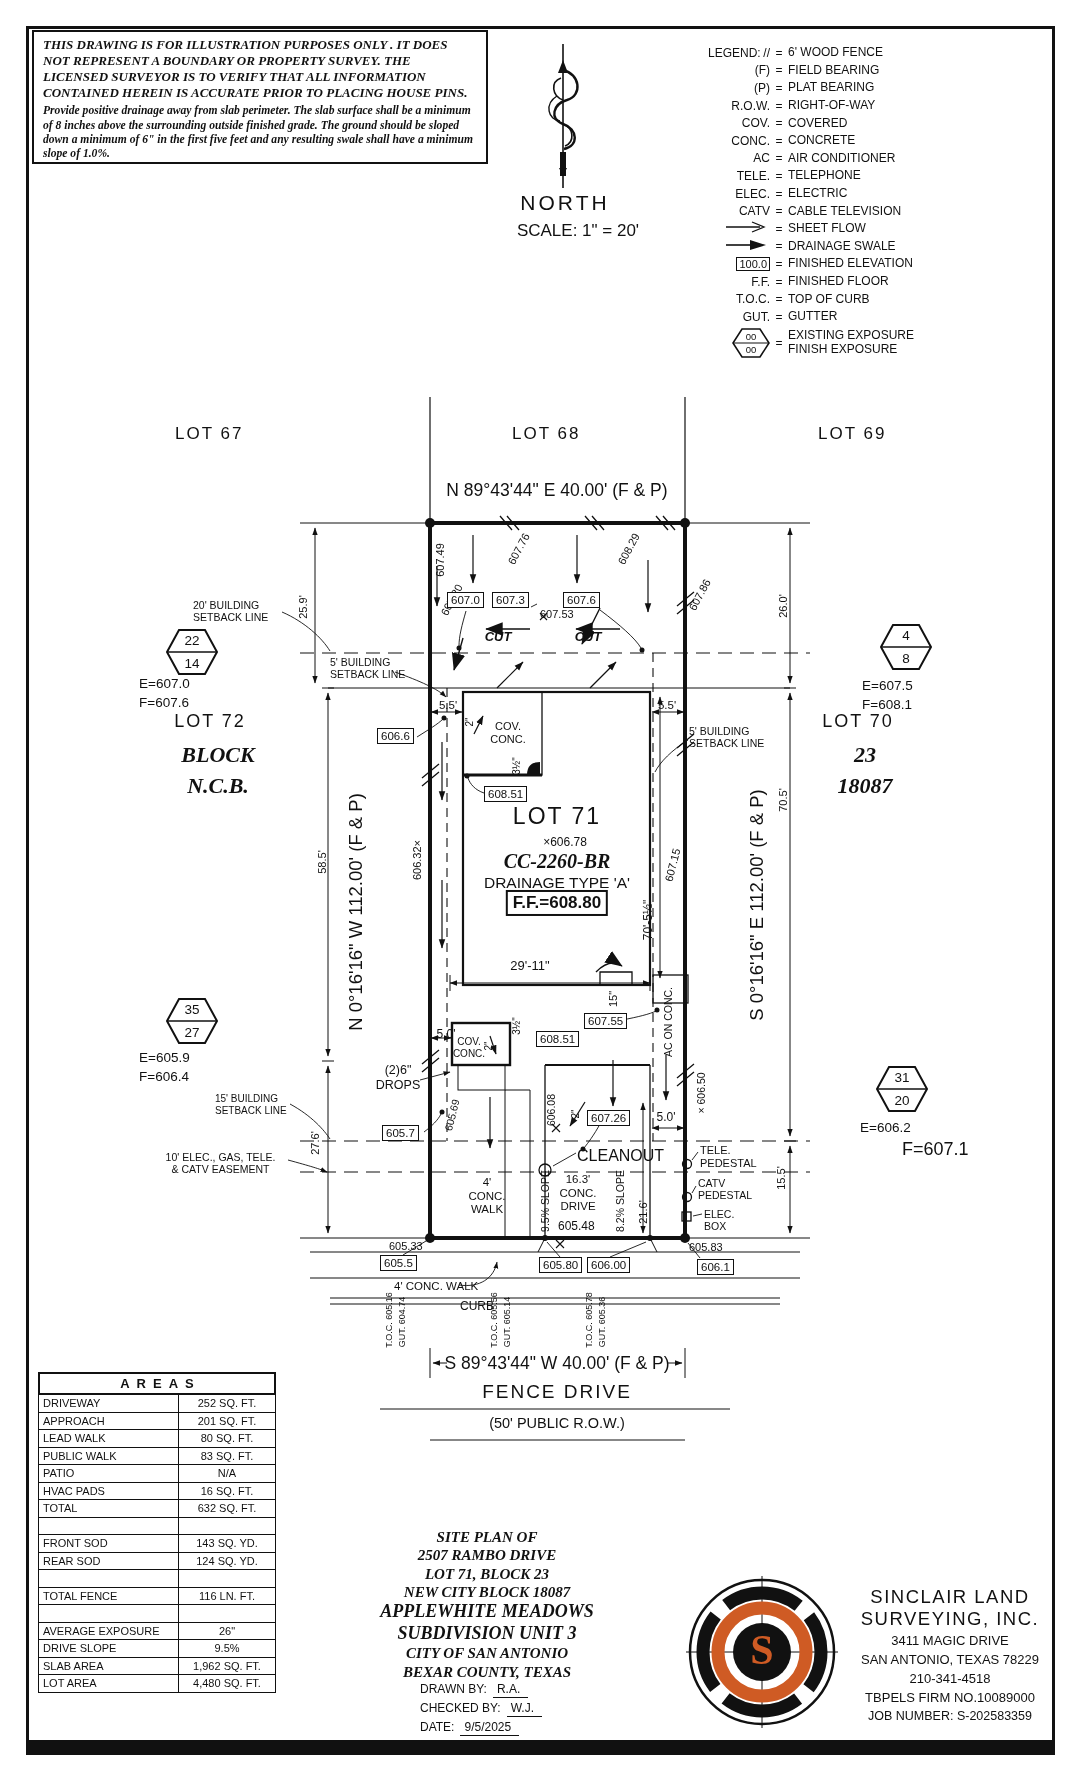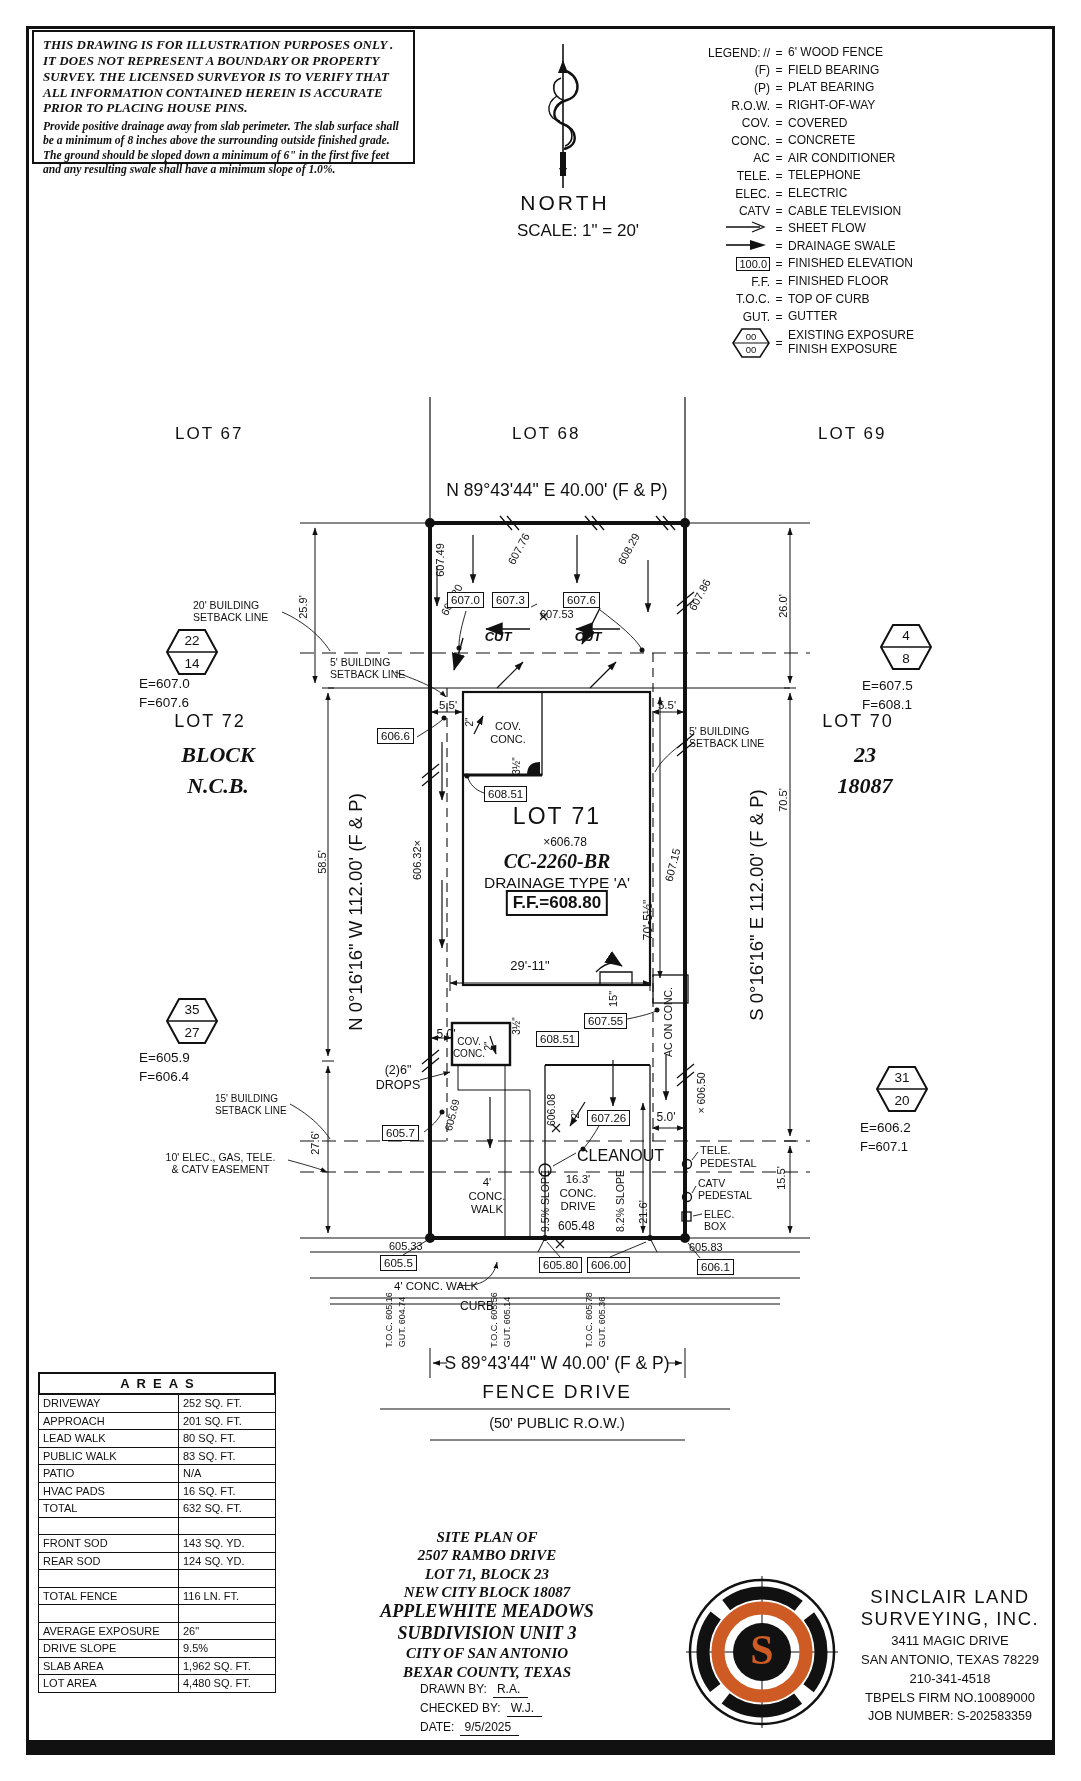--- a/index.html
+++ b/index.html
@@ -21,21 +21,21 @@
   .ffbx{border:2.5px solid #111;background:#fff;padding:1px 5px;font-weight:bold;font-size:17px;white-space:nowrap}
   .serifit{font-family:"Liberation Serif",serif;font-style:italic;font-weight:bold}
 
   
   .hex{position:absolute;width:52px;height:46px}
   .hex svg{position:absolute;left:0;top:0}
   .hex .ht{position:absolute;left:0;right:0;top:4px;text-align:center;font-size:13.5px}
   .hex .hb{position:absolute;left:0;right:0;bottom:4px;text-align:center;font-size:13.5px}
 
   
-  .disc{position:absolute;left:32px;top:30px;width:383px;height:134px;border:2.5px solid #111;
+  .disc{position:absolute;left:32px;top:30px;width:456px;height:134px;border:2.5px solid #111;
         padding:5px 9px;box-sizing:border-box;font-family:"Liberation Serif",serif;font-style:italic}
   .disc .p1{font-size:13px;line-height:1.22;font-weight:600;margin:0 0 4px 0}
   .disc .p2{font-size:11.6px;line-height:1.22;font-weight:600;margin:0}
 
   
   .legend{position:absolute;left:700px;top:44px;width:352px}
   .ltitle{position:absolute;left:8px;top:2px;font-size:12px}
   .lrow{display:flex;align-items:center;height:17.6px}
   .lsym{width:70px;text-align:right;font-size:12px;white-space:nowrap}
   .leq{width:18px;text-align:center;font-size:12px}
@@ -43,21 +43,21 @@
   .lbx{display:inline-block;border:1.5px solid #111;padding:0 2px;font-size:11px}
   .lhex{position:relative;display:inline-block;width:38px;height:30px;vertical-align:middle}
   .lhex span{position:absolute;left:0;right:0;text-align:center;font-size:9.5px}
 
   
   .areas{position:absolute;left:38px;top:1372px;width:238px}
   .ahead{border:2px solid #111;text-align:center;font-weight:bold;font-size:13px;
          letter-spacing:7px;padding:2px 0 2px 7px}
   .arow{display:flex;border:1.2px solid #111;border-top:none}
   .alab{flex:1;border-right:1.2px solid #111;padding:2px 4px;font-size:11px;min-height:12.5px;white-space:nowrap}
-  .aval{width:88px;text-align:left;padding:2px 4px;font-size:11px;white-space:nowrap}
+  .aval{width:88px;text-align:center;padding:2px 4px;font-size:11px;white-space:nowrap}
 
   
   .tblock{position:absolute;left:322px;top:1528px;width:330px;text-align:center;
           font-family:"Liberation Serif",serif;font-style:italic;font-weight:bold}
   .tl-s{font-size:15px;line-height:1.22}
   .tl-b{font-size:18px;line-height:1.2}
   .dblock{position:absolute;left:420px;top:1682px;font-size:12px}
   .drow{margin-bottom:5px}
   .dval{border-bottom:1.2px solid #111;padding:0 8px 1px 4px;margin-left:6px}
 
@@ -469,21 +469,21 @@
 
   <div class="hex" style="left:876px;top:1066px">
     <svg width="52" height="46" viewBox="0 0 52 46">
         <polygon points="13,1 39,1 51,23 39,45 13,45 1,23" fill="#fff" stroke="#111" stroke-width="2"></polygon>
         <line x1="1" y1="23" x2="51" y2="23" stroke="#111" stroke-width="1.5"></line>
       </svg>
     <span class="ht">31</span>
       <span class="hb">20</span>
   </div>
   <span class="pl" style="left:860px;top:1120px;font-size:13.5px">E=606.2</span>
-  <span class="pl" style="left:860px;top:1139px;font-size:13px">F=607.1</span>
+  <span class="pl" style="left:902px;top:1139px;font-size:18px">F=607.1</span>
 
   <span class="pl tar" style="left:215px;top:1093px;width:85px;font-size:10px">15' BUILDING
 SETBACK LINE</span>
   <span class="bx" style="left:382px;top:1125px">605.7</span>
   <span class="pl rot75" style="left:452px;top:1115px;font-size:10.5px">605.69</span>
   <span class="pl rot" style="left:315px;top:1143px;font-size:11px">27.6'</span>
   <span class="pl tac" style="left:158px;top:1151px;width:125px;font-size:10.5px">10' ELEC., GAS, TELE.
 &amp; CATV EASEMENT</span>
   <span class="pl" style="left:577px;top:1147px;font-size:16px">CLEANOUT</span>
   <span class="pl" style="left:700px;top:1144px;font-size:11px">TELE.

